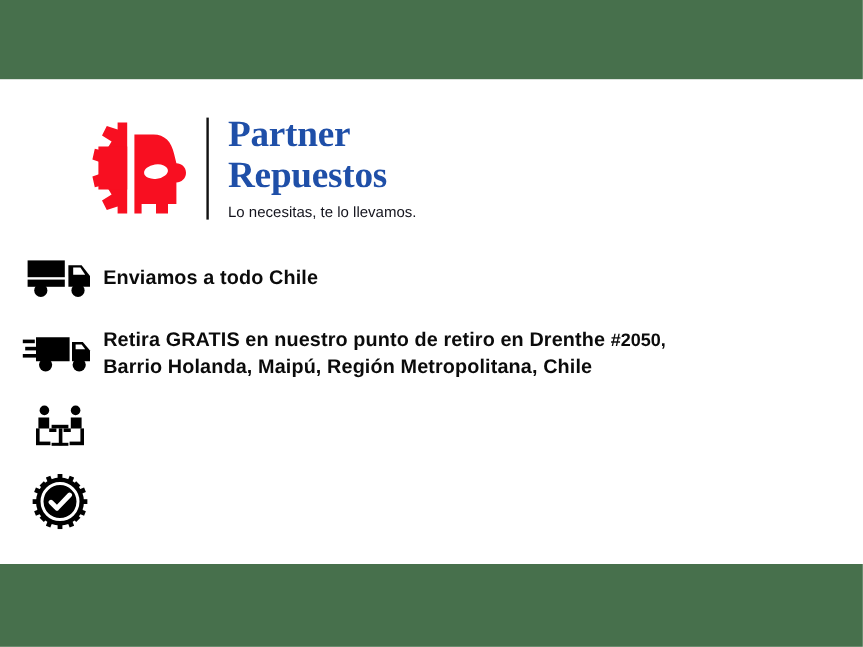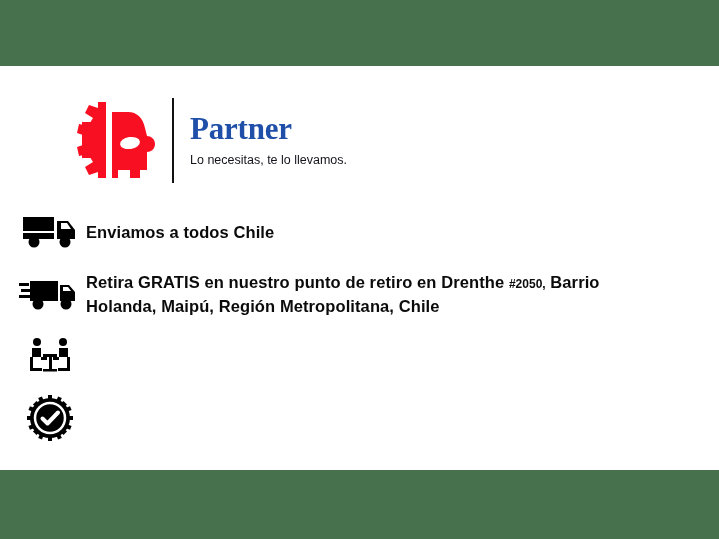--- a/index.html
+++ b/index.html
@@ -102,21 +102,21 @@
   }
   .feature-text {
     font-family: "Liberation Sans", sans-serif;
     font-weight: 700;
     font-size: 16.5px;
     line-height: 22px;
     color: #0b0b0b;
     letter-spacing: 0.1px;
   }
   .feature-text .small {
-    font-size: 12px;
+    font-size: 15px;
     letter-spacing: 0;
   }
   .row-pickup .feature-text { max-width: 520px; }
 </style>
 </head>
 <body>
 
 <div class="banner">
 
   <div class="bar bar-top"></div>
@@ -136,38 +136,39 @@
         <path d="M50 16 L66 16 C75 16 81 22 83 32 L85 40 C89 40 93 43 93 48 C93 53 89 56 85 56 L85 74 L78 74 L78 82 L68 82 L68 74 L56 74 L56 82 L50 82 Z"></path>
       </g>
 
       <ellipse cx="68" cy="47" rx="10" ry="6" fill="#ffffff" transform="rotate(-8 68 47)"></ellipse>
     </svg>
 
     <div class="logo-divider"></div>
 
     <div class="logo-text">
       <div class="brand-line">Partner</div>
+      <div class="brand-line">Repuestos</div>
       <div class="brand-tagline">Lo necesitas, te lo llevamos.</div>
     </div>
   </div>
 
   <div class="features">
 
     <div class="feature-row row-shipping">
       <div class="feature-icon">
         <svg width="58" height="34" viewBox="0 0 58 34" aria-hidden="true">
           <rect x="2" y="2" width="31" height="14" fill="#000"></rect>
           <rect x="2" y="18" width="31" height="6" fill="#000"></rect>
           <path d="M36 6 L47 6 L54 15 L54 24 L36 24 Z" fill="#000"></path>
           <path d="M40 8 L46 8 L50 14 L40 14 Z" fill="#fff"></path>
           <circle cx="13" cy="27" r="5.5" fill="#000"></circle>
           <circle cx="44" cy="27" r="5.5" fill="#000"></circle>
         </svg>
       </div>
-      <div class="feature-text"><span>Enviamos a todos Chile</span></div>
+      <div class="feature-text"><span>Enviamos a todo Chile</span></div>
     </div>
 
     <div class="feature-row row-pickup">
       <div class="feature-icon">
         <svg width="64" height="34" viewBox="0 0 64 34" aria-hidden="true">
           <rect x="1" y="6" width="10" height="3" fill="#000"></rect>
           <rect x="3" y="12" width="9" height="3" fill="#000"></rect>
           <rect x="1" y="18" width="11" height="3" fill="#000"></rect>
           <path d="M12 4 L40 4 L40 24 L12 24 Z" fill="#000"></path>
           <path d="M42 8 L51 8 L57 15 L57 24 L42 24 Z" fill="#000"></path>

